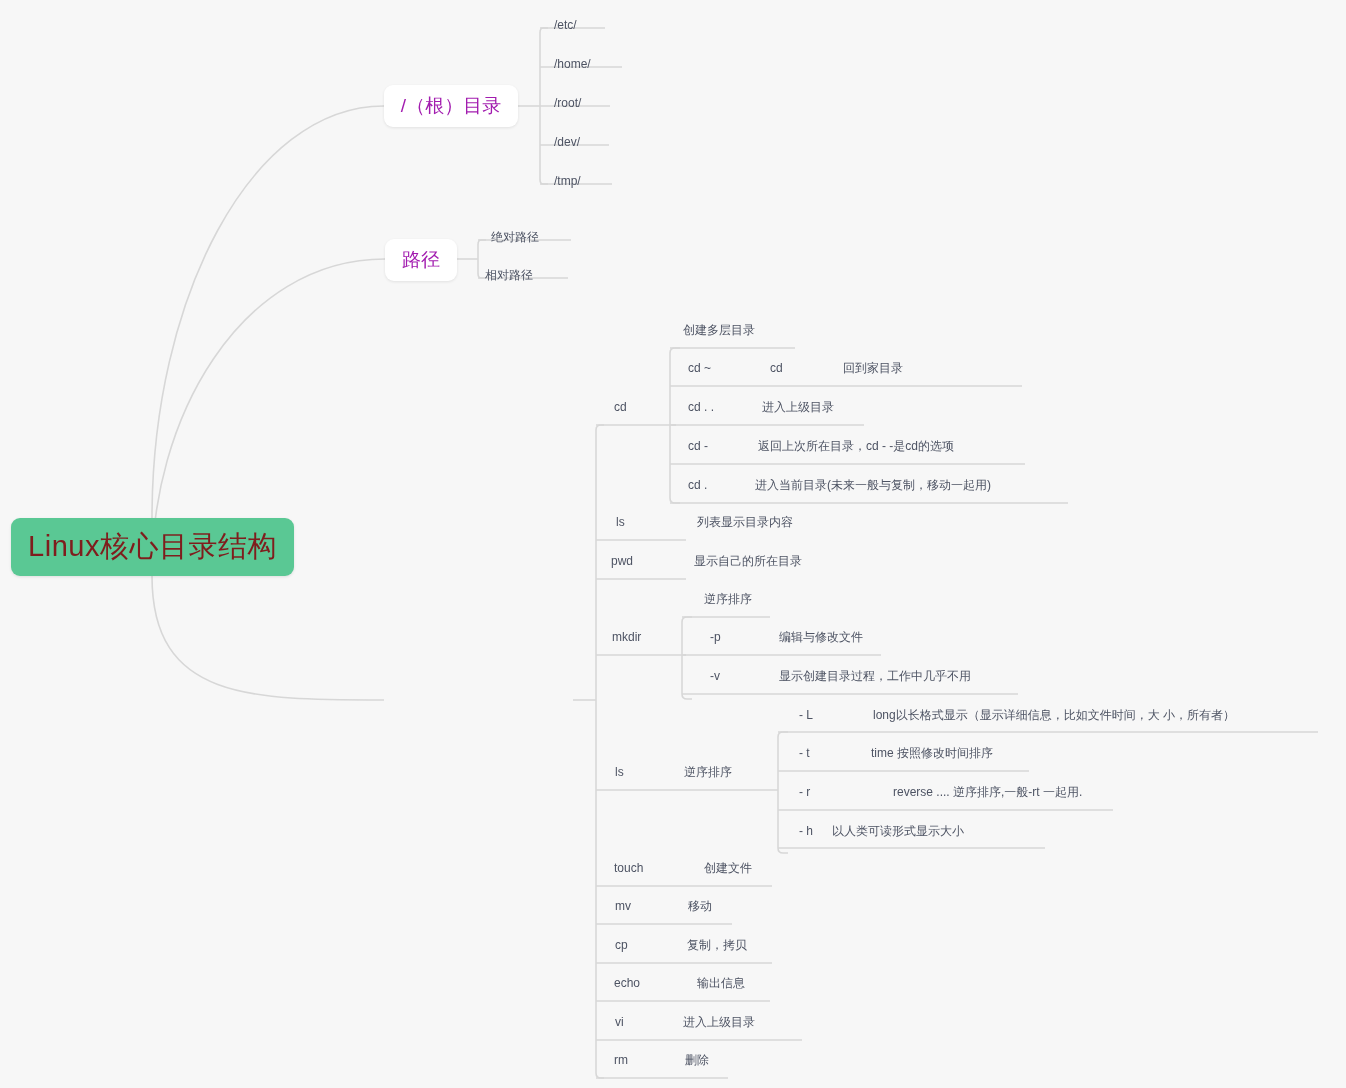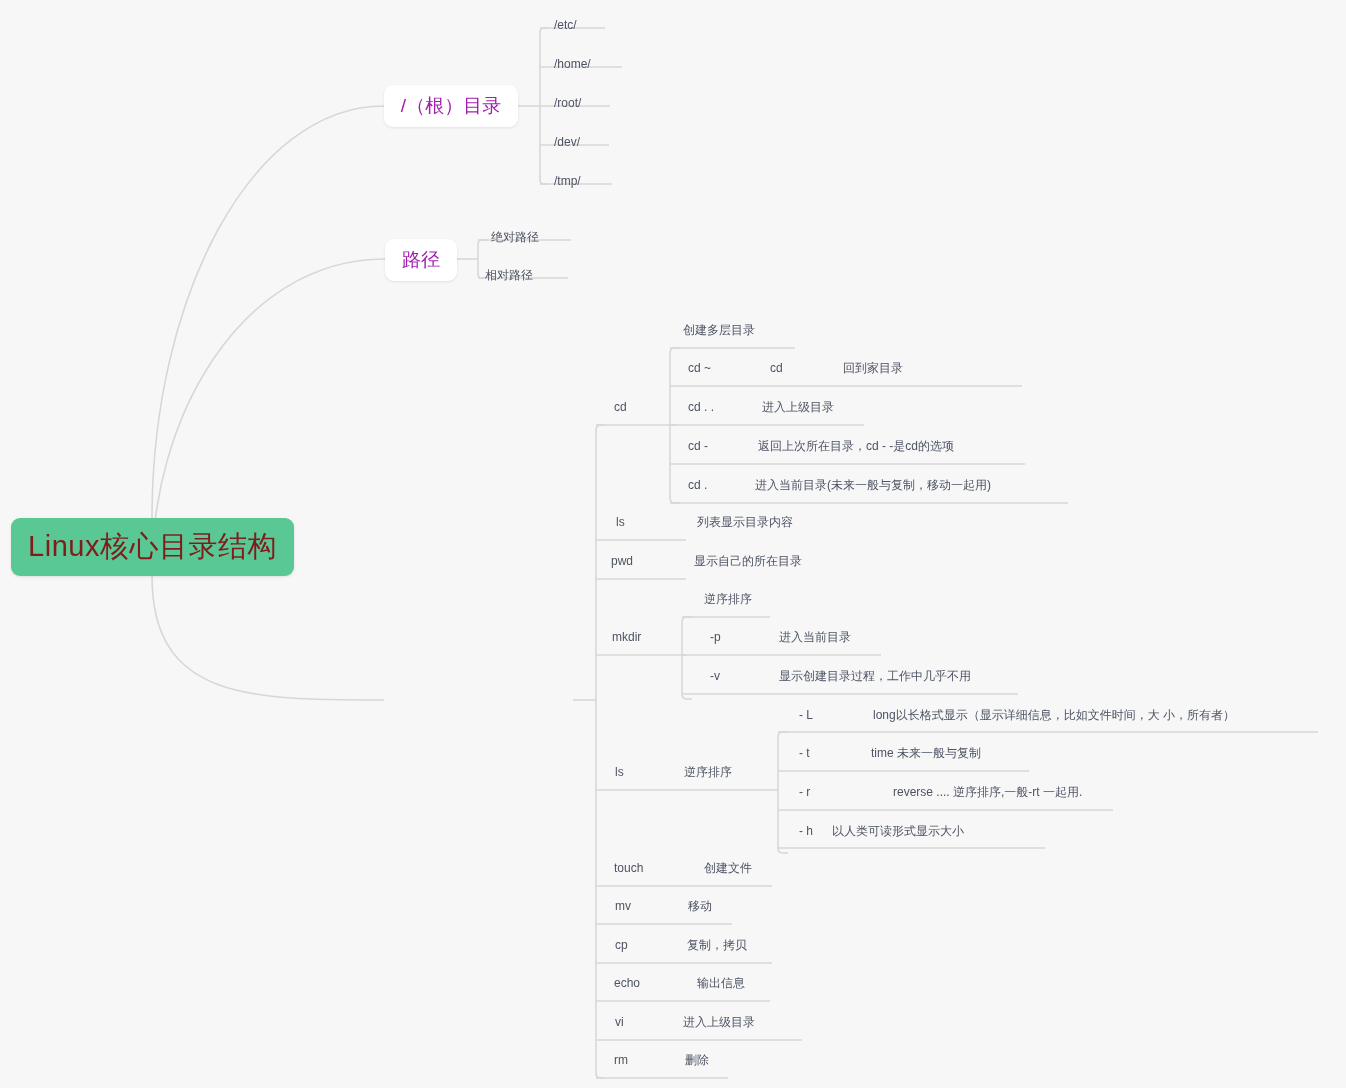--- a/index.html
+++ b/index.html
@@ -202,30 +202,30 @@
 
   <div class="tnode" style="left:688px; top:440px;"><span>cd -</span></div>
   <div class="tnode" style="left:758px; top:440px;"><span>返回上次所在目录，cd - -是cd的选项</span></div>
 
   <div class="tnode" style="left:688px; top:479px;"><span>cd .</span></div>
   <div class="tnode" style="left:755px; top:479px;"><span>进入当前目录(未来一般与复制，移动一起用)</span></div>
 
   <div class="tnode" style="left:704px; top:593px;"><span>逆序排序</span></div>
 
   <div class="tnode" style="left:710px; top:631px;"><span>-p</span></div>
-  <div class="tnode" style="left:779px; top:631px;"><span>进入当前目录</span></div>
+  <div class="tnode" style="left:779px; top:631px;"><span>编辑与修改文件</span></div>
 
   <div class="tnode" style="left:710px; top:670px;"><span>-v</span></div>
   <div class="tnode" style="left:779px; top:670px;"><span>显示创建目录过程，工作中几乎不用</span></div>
 
   <div class="tnode" style="left:799px; top:709px;"><span>- L</span></div>
   <div class="tnode" style="left:873px; top:709px;"><span>long以长格式显示（显示详细信息，比如文件时间，大 小，所有者）</span></div>
 
   <div class="tnode" style="left:799px; top:747px;"><span>- t</span></div>
-  <div class="tnode" style="left:871px; top:747px;"><span>time 未来一般与复制</span></div>
+  <div class="tnode" style="left:871px; top:747px;"><span>time 按照修改时间排序</span></div>
 
   <div class="tnode" style="left:799px; top:786px;"><span>- r</span></div>
   <div class="tnode" style="left:893px; top:786px;"><span>reverse .... 逆序排序,一般-rt 一起用.</span></div>
 
   <div class="tnode" style="left:799px; top:825px;"><span>- h</span></div>
   <div class="tnode" style="left:832px; top:825px;"><span>以人类可读形式显示大小</span></div>
 
 </div>
 
 </body></html>

